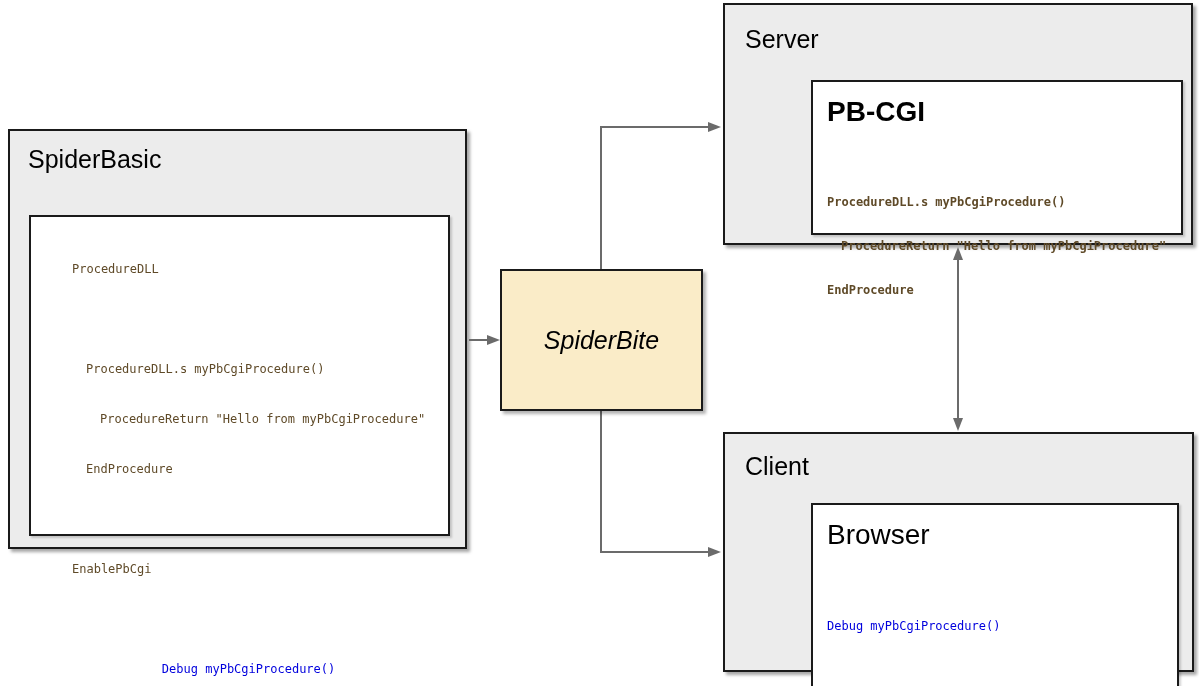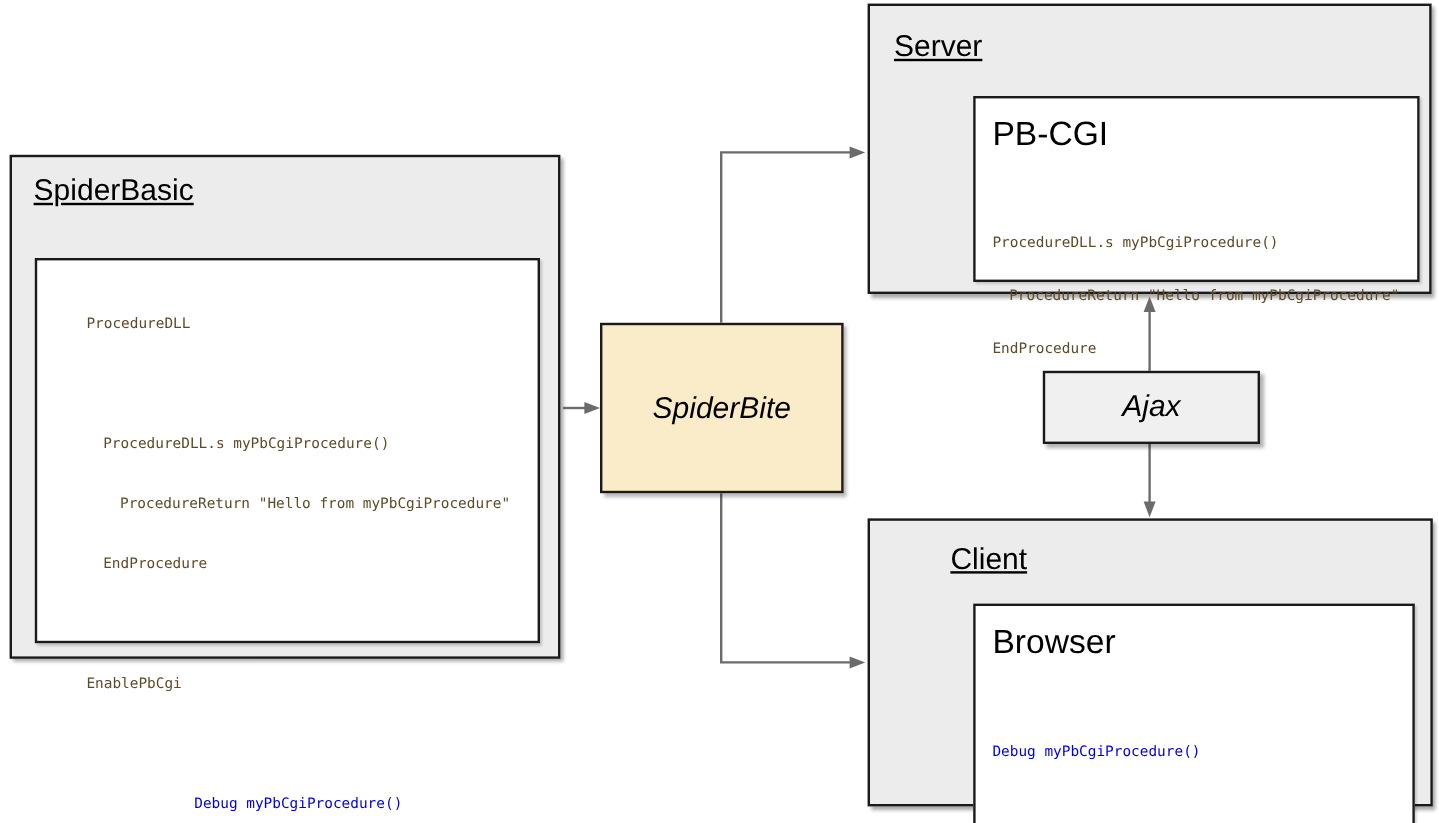--- a/index.html
+++ b/index.html
@@ -28,21 +28,20 @@
     background:var(--panel-fill);
     border:2px solid var(--panel-border);
     box-shadow:3px 3px 3px rgba(0,0,0,0.35);
   }
   .panel-title{
     position:absolute;
     font-size:25px;
     color:var(--title-color);
     letter-spacing:0px;
     white-space:nowrap;
-    text-decoration:underline;
   }
   .inner-box{
     position:absolute;
     background:var(--inner-fill);
     border:2px solid var(--panel-border);
     box-shadow:2px 2px 2px rgba(0,0,0,0.18);
   }
   .inner-title{
     position:absolute;
     left:14px;top:14px;
@@ -101,32 +100,32 @@
         <div class="line"></div>
         <div class="line">EnablePbCgi</div>
         <div class="line"></div>
         <div class="line c-dbg">Debug myPbCgiProcedure()</div>
       </div>
     </div>
   </div>
 
   <div class="panel" id="server-panel" style="left:723px;top:3px;width:470px;height:242px;">
     <div class="panel-title" style="left:20px;top:20px;">Server</div>
-    <div class="inner-box" style="left:86px;top:75px;width:372px;height:155px;">
+    <div class="inner-box" style="left:86px;top:75px;width:372px;height:155px;font-weight:bold;">
       <div class="inner-title">PB-CGI</div>
       <div class="code tight" style="left:14px;top:84px;">
         <div class="line">ProcedureDLL.s myPbCgiProcedure()</div>
         <div class="line ind-1">ProcedureReturn "Hello from myPbCgiProcedure"</div>
         <div class="line">EndProcedure</div>
       </div>
     </div>
   </div>
 
   <div class="panel" id="client-panel" style="left:723px;top:432px;width:471px;height:240px;">
-    <div class="panel-title" style="left:20px;top:18px;margin-left:47px;">Client</div>
+    <div class="panel-title" style="left:20px;top:18px;">Client</div>
     <div class="inner-box" style="left:86px;top:69px;width:368px;height:205px;">
       <div class="inner-title">Browser</div>
       <div class="code tight" style="left:14px;top:85px;">
         <div class="line c-dbg">Debug myPbCgiProcedure()</div>
       </div>
     </div>
   </div>
 
   <svg class="connectors" viewBox="0 0 1199 686">
 
@@ -141,17 +140,14 @@
 
     <line x1="958" y1="258" x2="958" y2="421"></line>
     <polygon points="953,260 958,247 963,260"></polygon>
     <polygon points="953,418 958,431 963,418"></polygon>
   </svg>
 
   <div class="node" id="spiderbite-node" style="left:500px;top:269px;width:203px;height:142px;">
     <span>SpiderBite</span>
   </div>
 
-  <div class="node" id="ajax-node" style="left:869px;top:309px;width:181px;height:61px;">
-    <span>Ajax</span>
-  </div>
 
 </div>
 
 </body></html>

